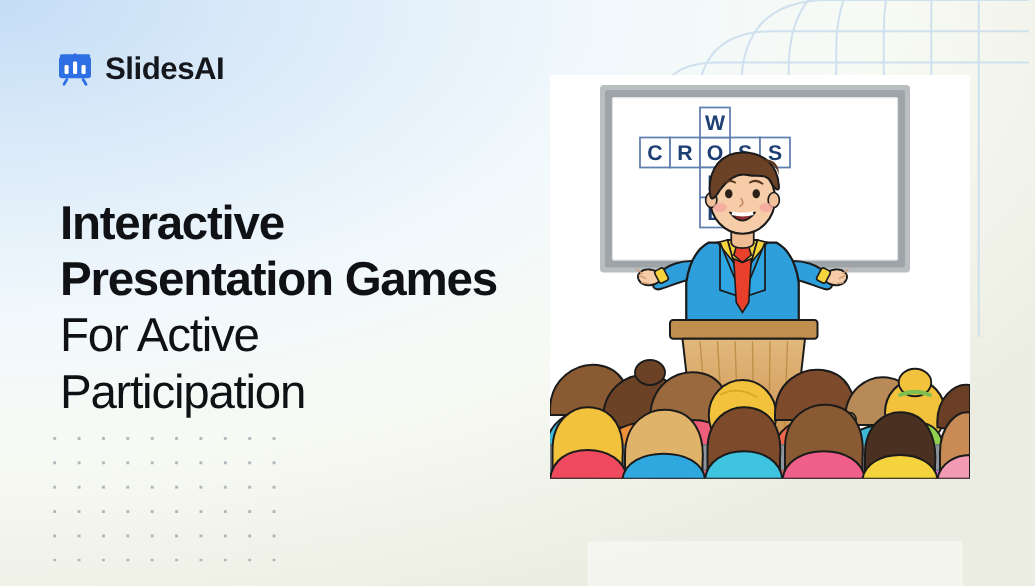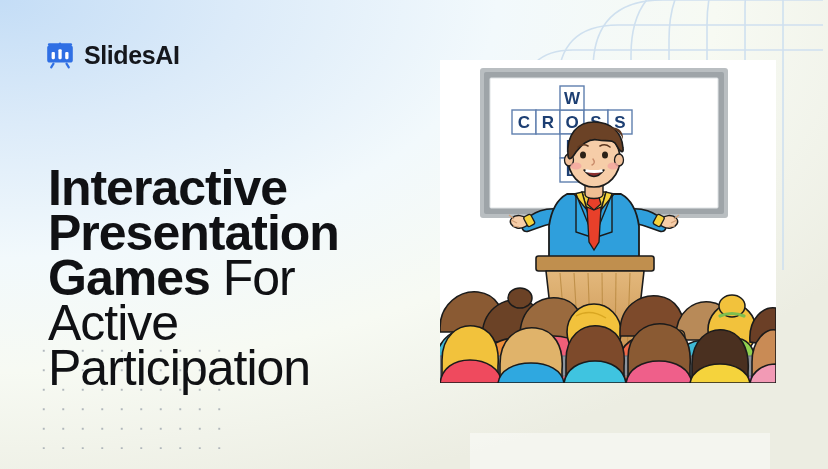--- a/index.html
+++ b/index.html
@@ -67,21 +67,21 @@
     color: #15171c;
     line-height: 1;
   }
 
   
   .headline {
     position: absolute;
     left: 48px;
     top: 132px;
     width: 360px;
-    font-size: 50px;
+    font-size: 38px;
     line-height: 45px;
     color: #101114;
     letter-spacing: -1.0px;
     font-weight: 400;
   }
   .headline .bold { font-weight: 700; }
 
   
   .illus {
     position: absolute;

